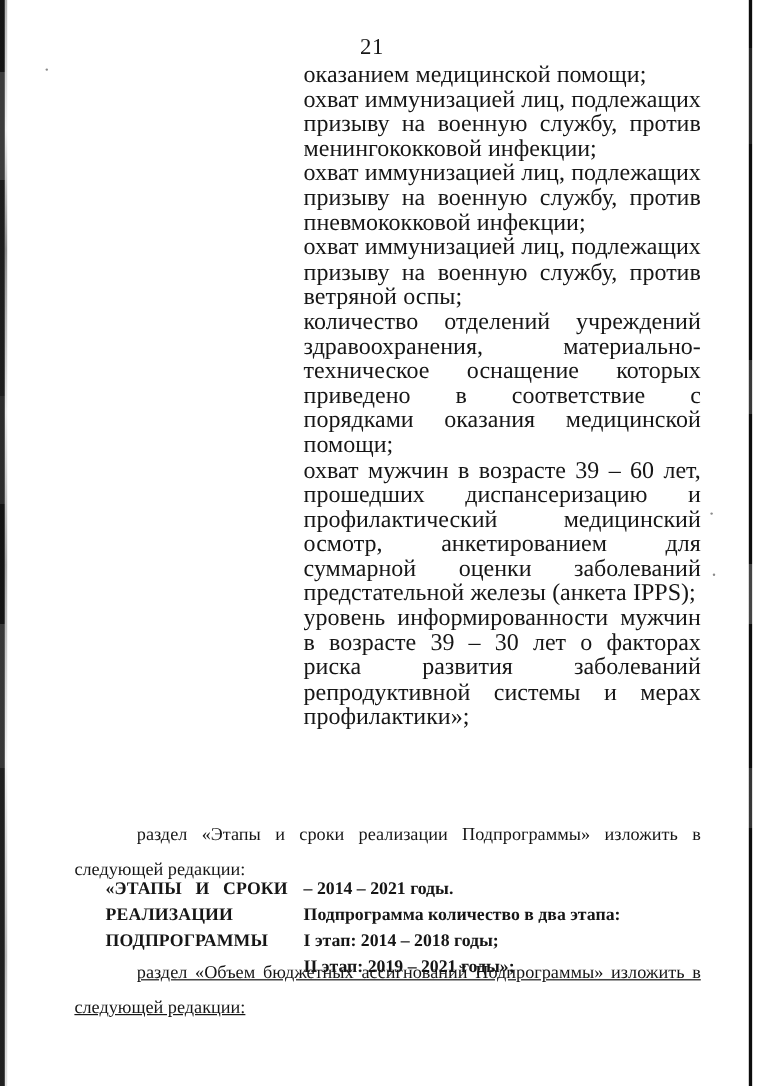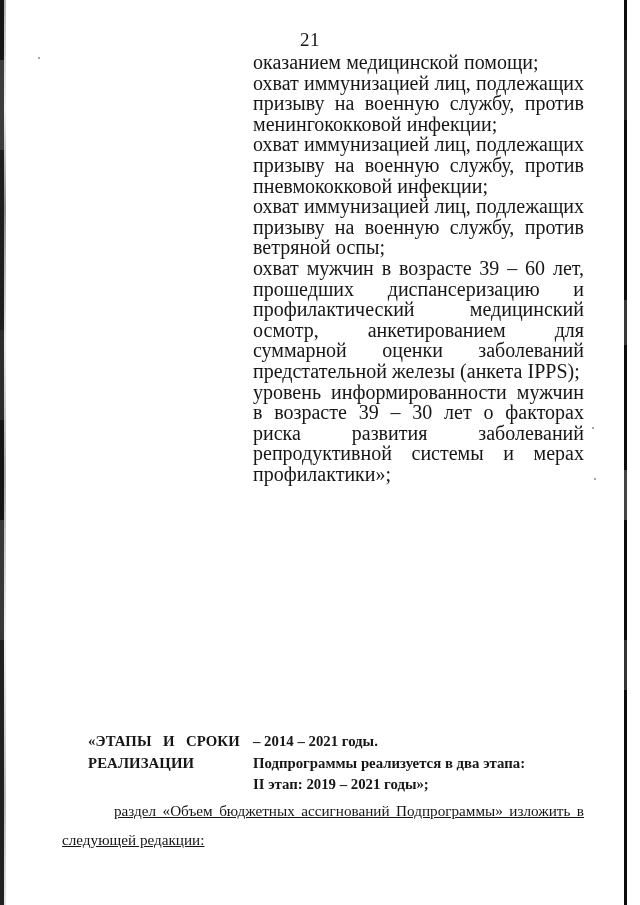--- a/index.html
+++ b/index.html
@@ -164,33 +164,39 @@
   <div class="speck" style="left:594px; top:478px;"></div>
   <div class="speck" style="left:592px; top:427px;"></div>
 
   <div class="page-number">21</div>
 
   <div class="indent-column">
     <p>оказанием медицинской помощи;</p>
     <p>охват иммунизацией лиц, подлежащих призыву на военную службу, против менингококковой инфекции;</p>
     <p>охват иммунизацией лиц, подлежащих призыву на военную службу, против пневмококковой инфекции;</p>
     <p>охват иммунизацией лиц, подлежащих призыву на военную службу, против ветряной оспы;</p>
+    <p>количество отделений учреждений здравоохранения, материально-техническое оснащение которых приведено в соответствие с порядками оказания медицинской помощи;</p>
     <p>охват мужчин в возрасте 39 – 60 лет, прошедших диспансеризацию и профилактический медицинский осмотр, анкетированием для суммарной оценки заболеваний предстательной железы (анкета IPPS);</p>
     <p>уровень информированности мужчин в возрасте 39 – 30 лет о факторах риска развития заболеваний репродуктивной системы и мерах профилактики»;</p>
   </div>
 
+  <div class="body-par" id="par-stages">раздел «Этапы и сроки реализации Подпрограммы» изложить в следующей редакции:</div>
 
   <div class="def-block">
     <div class="def-row">
       <div class="def-left caps">«ЭТАПЫ   И   СРОКИ</div>
       <div class="def-right">– 2014 – 2021 годы.</div>
     </div>
     <div class="def-row">
       <div class="def-left caps">РЕАЛИЗАЦИИ</div>
-      <div class="def-right">Подпрограммы реализуется в два этапа:</div>
+      <div class="def-right">Подпрограмма количество в два этапа:</div>
+    </div>
+    <div class="def-row">
+      <div class="def-left caps">ПОДПРОГРАММЫ</div>
+      <div class="def-right">I этап: 2014 – 2018 годы;</div>
     </div>
     <div class="def-row">
       <div class="def-left caps"></div>
       <div class="def-right">II этап: 2019 – 2021 годы»;</div>
     </div>
   </div>
 
   <div class="body-par" id="par-budget">раздел «Объем бюджетных ассигнований Подпрограммы» изложить в следующей редакции:</div>
 
 </div>

